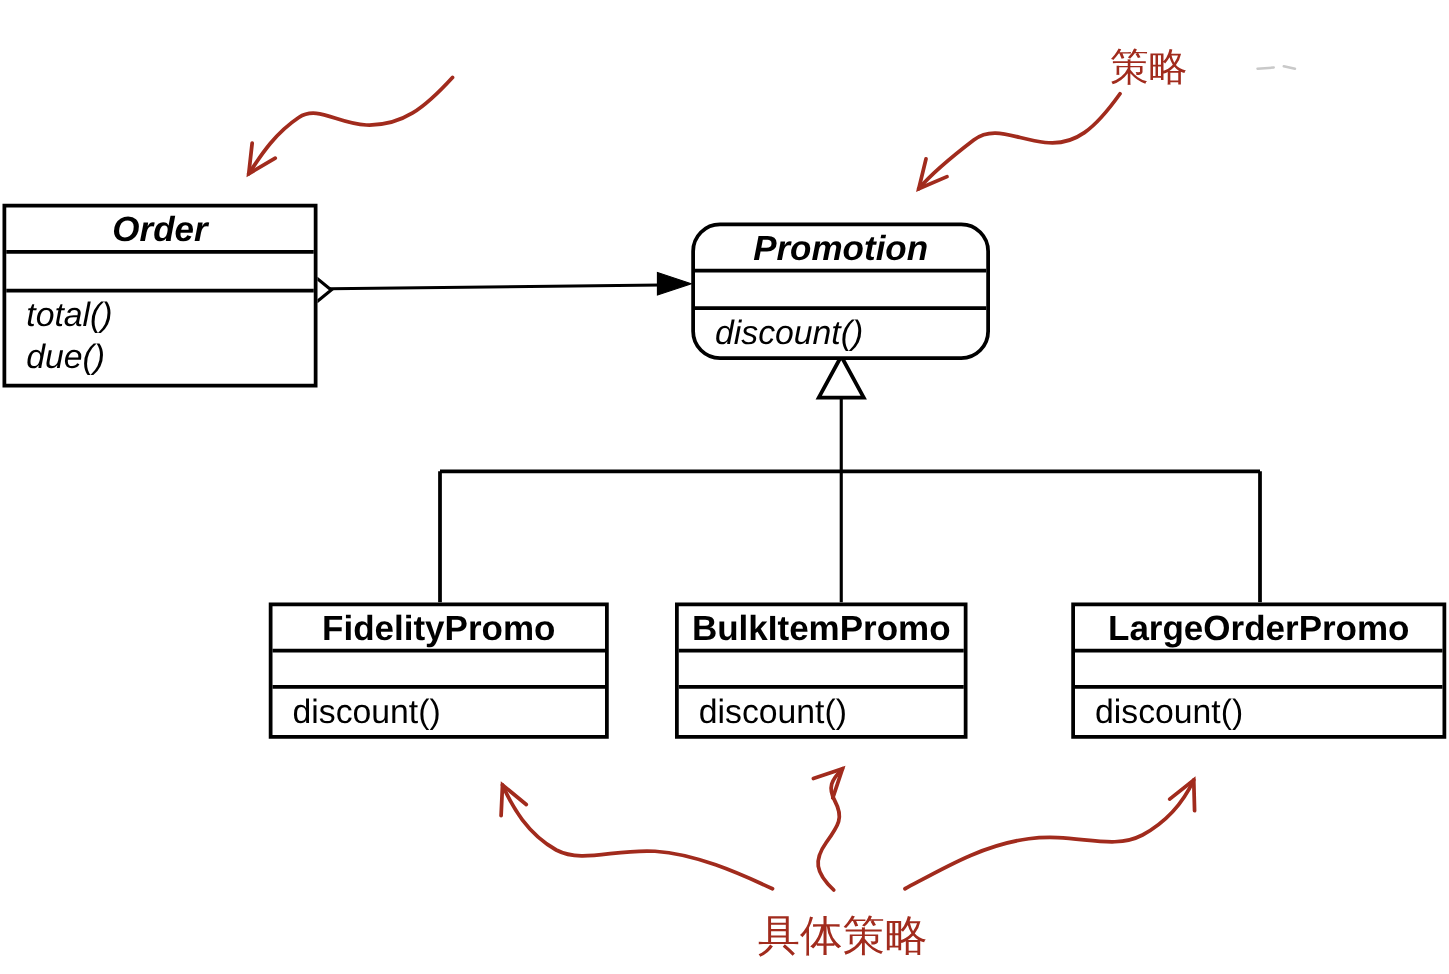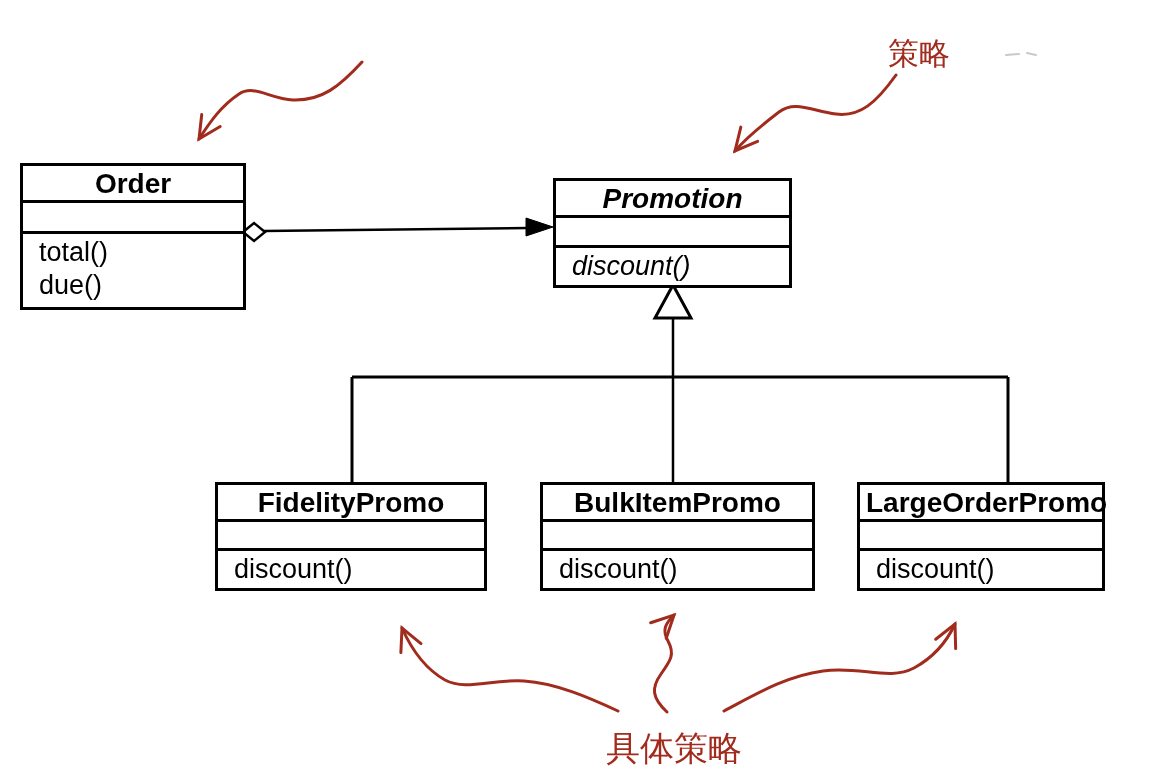--- a/index.html
+++ b/index.html
@@ -97,54 +97,54 @@
     <path class="red-arrow" marker-end="url(#red-arrowhead)" d="M 362,62 C 340,86 322,101 293,100 C 270,99 254,84 239,94 C 221,106 210,122 199,139"></path>
     <path class="red-arrow" marker-end="url(#red-arrowhead)" d="M 896,75 C 876,103 860,117 836,114 C 812,111 795,100 779,112 C 762,125 746,138 735,151"></path>
     <path class="red-arrow" marker-end="url(#red-arrowhead)" d="M 618,711 C 590,698 556,683 524,681 C 491,679 466,691 445,680 C 422,667 410,646 402,628"></path>
     <path class="red-arrow" marker-end="url(#red-arrowhead)" d="M 667,712 C 652,698 651,688 661,674 C 671,660 675,654 668,641 C 662,630 665,624 674,615"></path>
     <path class="red-arrow" marker-end="url(#red-arrowhead)" d="M 724,711 C 756,694 786,676 823,671 C 861,666 889,681 914,668 C 936,656 948,639 955,624"></path>
   </svg>
 
   <div class="annotation-label top" style="left:888px; top:33px;">策略</div>
   <div class="annotation-label bottom" style="left:606px; top:726px;">具体策略</div>
 
-  <div class="uml-class" style="left:20px; top:163px; width:226px;">
+  <div class="uml-class" style="left:2px; top:163px; width:252px;font-style:italic;">
     <div class="uml-title">Order</div>
     <div class="uml-attrs"></div>
     <div class="uml-methods">
       <div>total()</div>
       <div>due()</div>
     </div>
   </div>
 
-  <div class="uml-class" style="left:553px; top:178px; width:239px;">
+  <div class="uml-class" style="left:553px; top:178px; width:239px;border-radius:23px;">
     <div class="uml-title abstract">Promotion</div>
     <div class="uml-attrs" style="height:30px;"></div>
     <div class="uml-methods abstract" style="padding-bottom:2px;">
       <div>discount()</div>
     </div>
   </div>
 
   <div class="uml-class" style="left:215px; top:482px; width:272px;">
     <div class="uml-title">FidelityPromo</div>
     <div class="uml-attrs" style="height:29px;"></div>
     <div class="uml-methods" style="padding-bottom:2px;">
       <div>discount()</div>
     </div>
   </div>
 
-  <div class="uml-class" style="left:540px; top:482px; width:275px;">
+  <div class="uml-class" style="left:540px; top:482px; width:234px;">
     <div class="uml-title">BulkItemPromo</div>
     <div class="uml-attrs" style="height:29px;"></div>
     <div class="uml-methods" style="padding-bottom:2px;">
       <div>discount()</div>
     </div>
   </div>
 
-  <div class="uml-class" style="left:857px; top:482px; width:248px;">
+  <div class="uml-class" style="left:857px; top:482px; width:300px;">
     <div class="uml-title">LargeOrderPromo</div>
     <div class="uml-attrs" style="height:29px;"></div>
     <div class="uml-methods" style="padding-bottom:2px;">
       <div>discount()</div>
     </div>
   </div>
 
 </div>
 
 </body></html>

